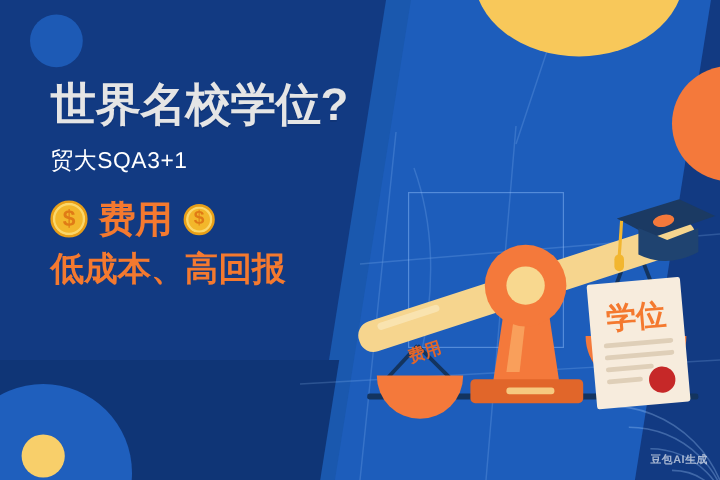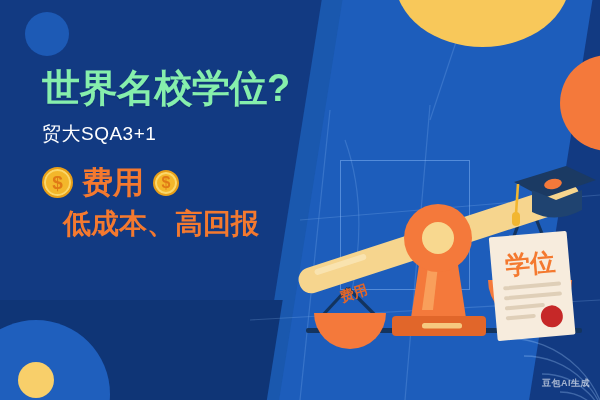--- a/index.html
+++ b/index.html
@@ -75,21 +75,21 @@
   
   .copy{position:absolute;left:42px;top:62px;width:420px;}
   .headline{
     font-size:57px;line-height:1;font-weight:bold;color:#ffffff;
     letter-spacing:-1px;white-space:nowrap;
     text-shadow:0 2px 0 rgba(8,36,88,.22);
   }
   .headline .pct{font-size:63px;letter-spacing:-2px;}
   .subhead{
     margin-top:7px;
-    font-size:38px;line-height:1;font-weight:bold;color:#86efac;
+    font-size:38px;line-height:1;font-weight:bold;color:#e5e5e5;
     letter-spacing:-0.5px;white-space:nowrap;
     text-shadow:0 2px 0 rgba(8,36,88,.22);
   }
   .tagline{
     margin-top:14px;
     font-size:19px;font-weight:normal;color:#ffffff;letter-spacing:.5px;white-space:nowrap;
   }
 
   .coinrow{
     display:flex;align-items:center;gap:9px;margin-top:20px;
@@ -106,21 +106,21 @@
     font-size:19px;font-weight:bold;color:#e07b16;line-height:1;
     font-family:"Liberation Sans",sans-serif;
   }
   .coin.small{width:26px;height:26px;}
   .coin.small span{font-size:16px;}
   .feeword{
     font-size:31px;font-weight:bold;color:#f4792f;line-height:1;white-space:nowrap;
   }
   .benefit{
     margin-top:12px;
-    font-size:28px;font-weight:bold;color:#f4792f;line-height:1;white-space:nowrap;margin-left:21px;
+    font-size:28px;font-weight:bold;color:#f4792f;line-height:1;white-space:nowrap;
   }
 
   
   .scale{position:absolute;left:300px;top:120px;width:300px;height:250px;}
   .scale svg{width:100%;height:100%;overflow:visible;}
 
   
   .watermark{
     position:absolute;right:10px;bottom:10px;
     font-size:9px;color:rgba(255,255,255,.62);

